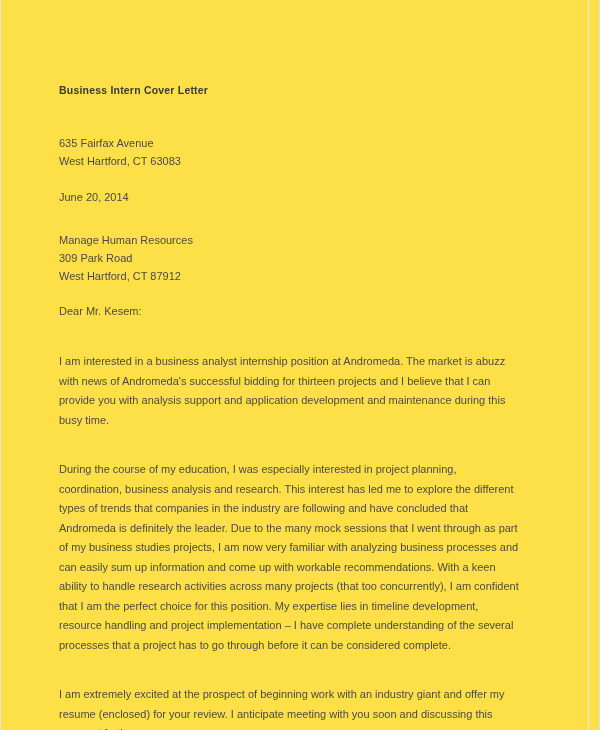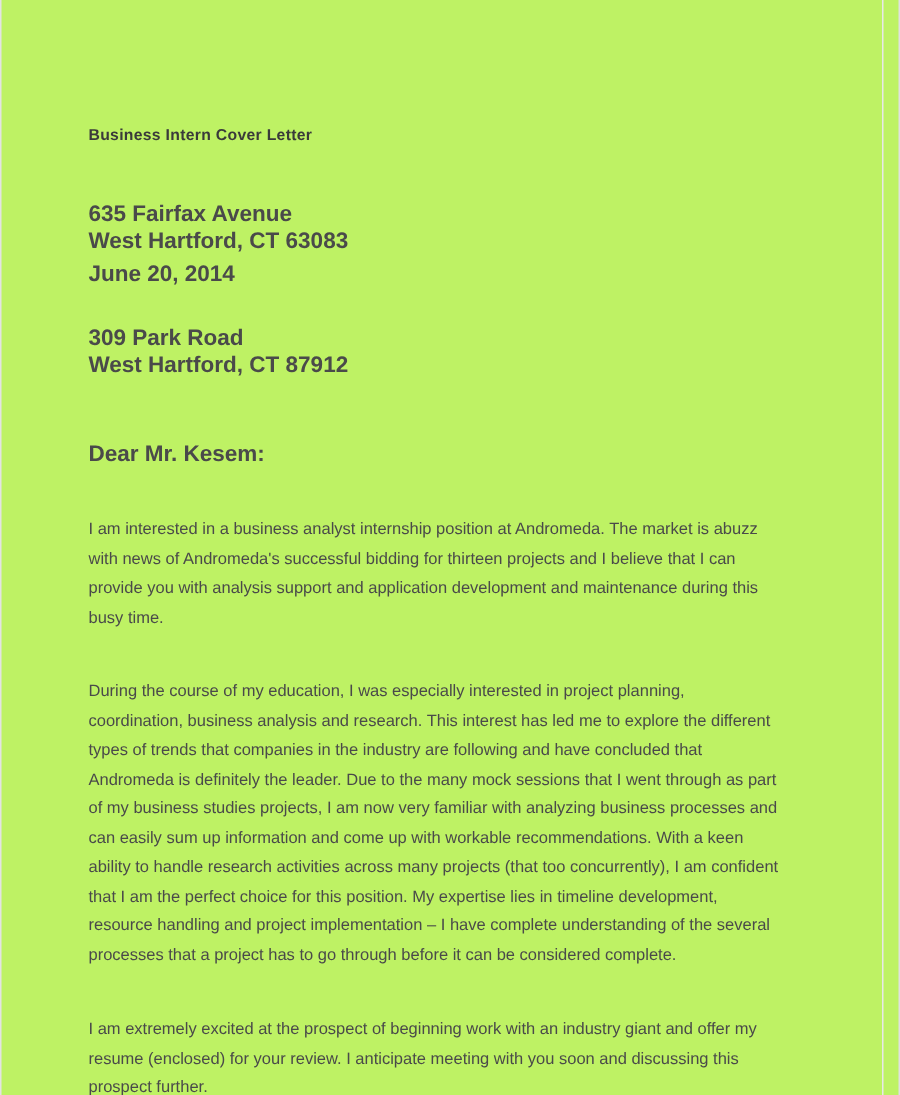--- a/index.html
+++ b/index.html
@@ -12,21 +12,21 @@
     height: 730px;
     overflow: hidden;
     font-family: "Liberation Sans", sans-serif;
   }
 
   #page {
     position: relative;
     width: 600px;
     height: 730px;
     box-sizing: border-box;
-    background: #bef264;
+    background: #fde047;
     border-left: 1px solid #e3e3e3;
     border-right: 1px solid #e0e0e0;
     padding-left: 48px;
   }
 
   
   #page::after {
     content: "";
     position: absolute;
     top: 0;
@@ -47,39 +47,38 @@
     font-size: 10.5px;
     font-weight: bold;
     color: #3a3a3a;
     letter-spacing: 0.2px;
     margin: 0;
     padding-top: 84px;
   }
 
   .block {
     color: #4a4a4a;
-    font-size: 15px;
+    font-size: 11px;
     line-height: 18px;
-    font-weight: bold;
   }
 
   .sender-block {
     margin-top: 38px;
   }
 
   .date-line {
-    margin-top: 4px;
+    margin-top: 18px;
   }
 
   .recipient-block {
     margin-top: 25px;
   }
 
   .salutation {
-    margin-top: 41px;
+    margin-top: 17px;
   }
 
   .body-para {
     color: #4a4a4a;
     font-size: 11px;
     line-height: 19.5px;
     margin-top: 30px;
     text-align: left;
   }
 
@@ -102,20 +101,21 @@
     <div class="block sender-block">
       <span class="line">635 Fairfax Avenue</span>
       <span class="line">West Hartford, CT 63083</span>
     </div>
 
     <div class="block date-line">
       <span class="line">June 20, 2014</span>
     </div>
 
     <div class="block recipient-block">
+      <span class="line">Manage Human Resources</span>
       <span class="line">309 Park Road</span>
       <span class="line">West Hartford, CT 87912</span>
     </div>
 
     <div class="block salutation">
       <span class="line">Dear Mr. Kesem:</span>
     </div>
 
     <p class="body-para first">I am interested in a business analyst internship position at Andromeda. The market is abuzz with news of Andromeda's successful bidding for thirteen projects and I believe that I can provide you with analysis support and application development and maintenance during this busy time.</p>
 

